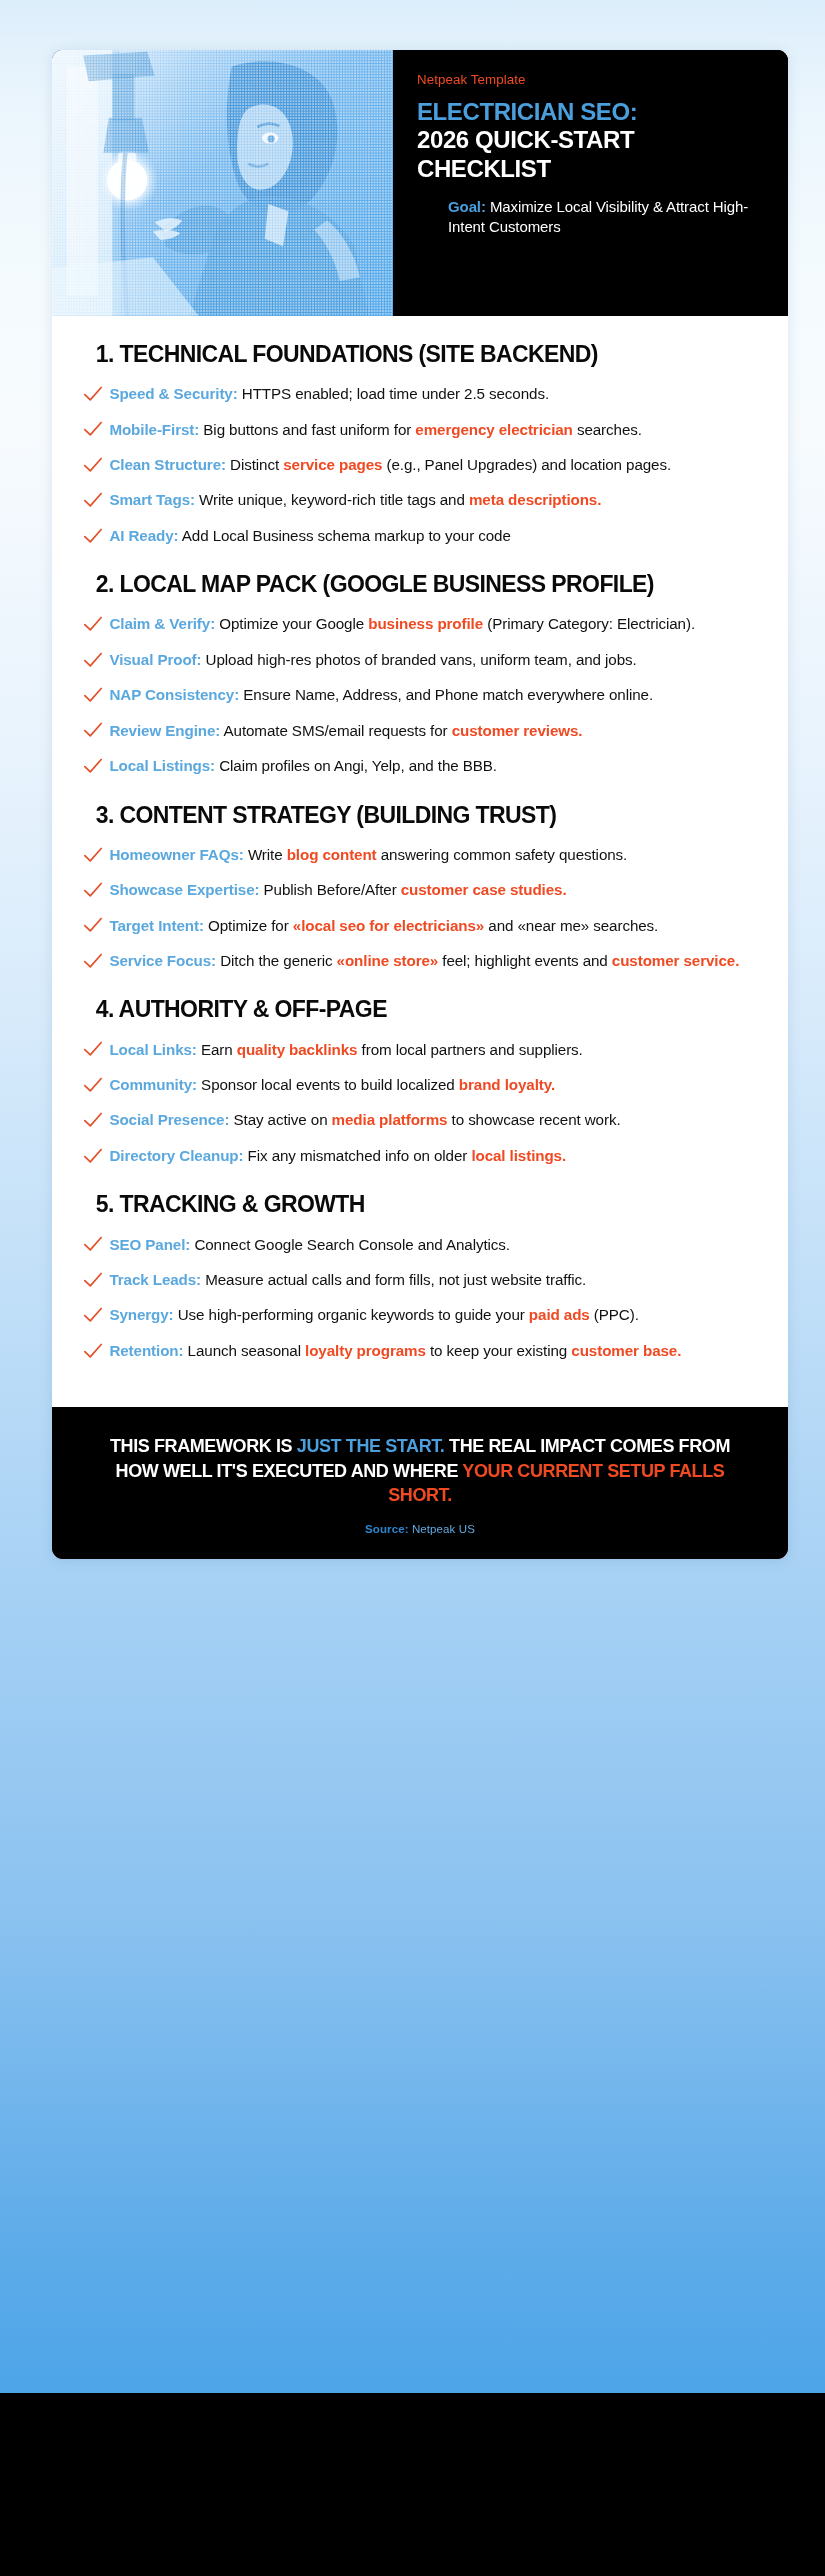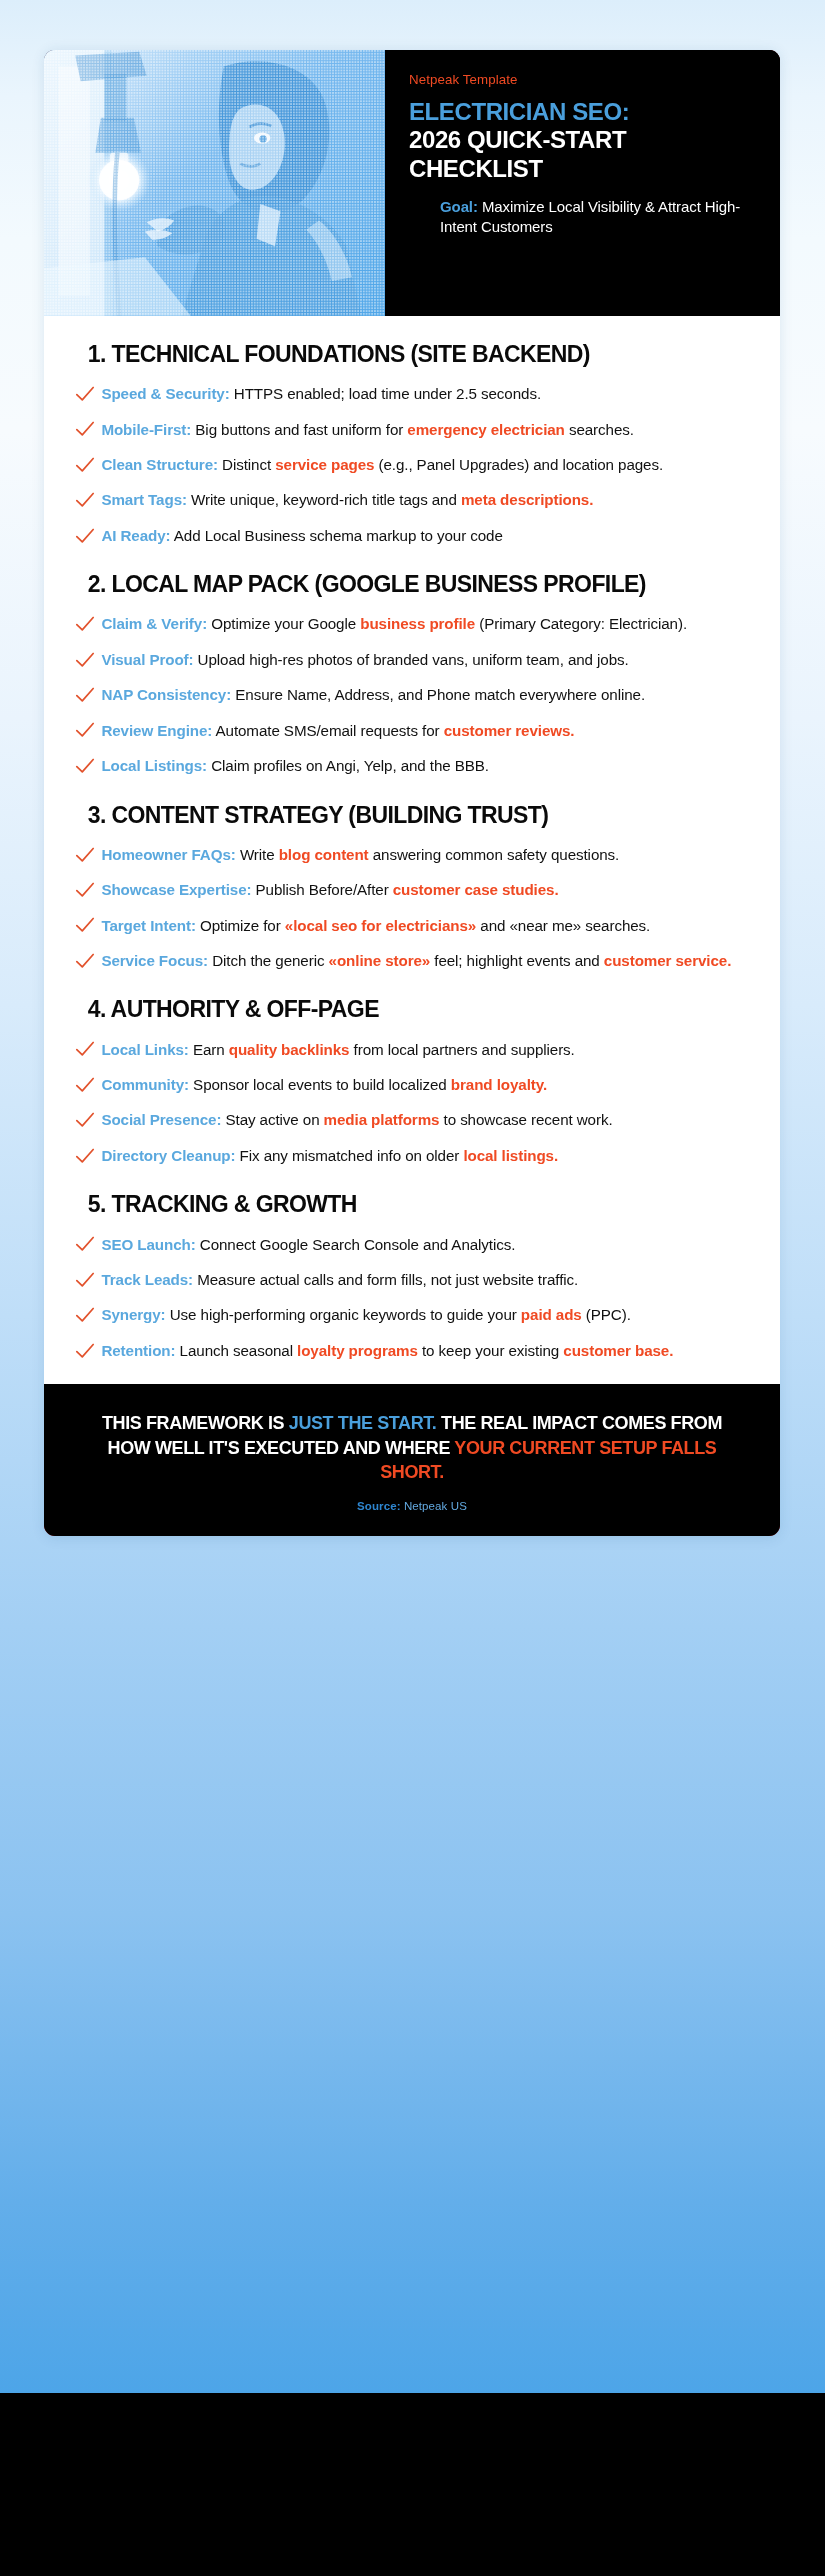--- a/index.html
+++ b/index.html
@@ -30,21 +30,21 @@
        #63aeea 92%,
        #4da5e8 100%);
   }
   .bg-bottom{
     position:absolute; left:0; top:2393px; width:826px; height:183px;
     background:#000;
   }
 
   
   .card{
-    position:absolute; left:44px; top:50px;
+    position:absolute; left:52px; top:50px;
     width:736px;
     background:#b91c1c;
     border-radius:11px;
     overflow:hidden;
     box-shadow:0 1.8px 13px rgba(20,70,120,.12);
   }
 
   
   .header{
     display:flex;
@@ -91,21 +91,21 @@
   }
   .goal{
     margin-top:13.8px;
     color:#ffffff; font-size:15px; font-weight:500; line-height:1.32;
     letter-spacing:-0.1px;
     margin-left:31px;
   }
   .goal b{ color:#4a9fdc; font-weight:700; }
 
   
-  .body{ padding:24px 31px 8px 31px; background:#fff; }
+  .body{ padding:24px 31px 31px 31px; background:#fff; }
 
   .section{ margin-bottom:24px; }
   .section:last-of-type{ margin-bottom:14.7px; }
 
   .sec-title{
     font-size:23px; font-weight:700; color:#0a0a0a;
     letter-spacing:-0.6px; line-height:1.24;
     margin:0 0 14.7px 20px;
     text-indent:-7.3px;
   }
@@ -385,21 +385,21 @@
           </div>
         </div>
         <div class="section">
           <div class="sec-title">5.  TRACKING &amp; GROWTH</div>
           <div class="item">
             <span class="check">
               <svg width="20" height="16.5" viewBox="0 0 22 18" fill="none">
                 <path d="M2 9.4 L8 15.2 L20 1.6" stroke="#e2522c" stroke-width="1.9" stroke-linecap="round" stroke-linejoin="round"></path>
               </svg>
             </span>
-            <div class="itxt"><span class="lbl">SEO Launch:</span><span>  Connect Google Search Console and Analytics.</span></div>
+            <div class="itxt"><span class="lbl">SEO Panel:</span><span>  Connect Google Search Console and Analytics.</span></div>
           </div>
           <div class="item">
             <span class="check">
               <svg width="20" height="16.5" viewBox="0 0 22 18" fill="none">
                 <path d="M2 9.4 L8 15.2 L20 1.6" stroke="#e2522c" stroke-width="1.9" stroke-linecap="round" stroke-linejoin="round"></path>
               </svg>
             </span>
             <div class="itxt"><span class="lbl">Track Leads:</span><span> Measure actual calls and form fills, not just website traffic.</span></div>
           </div>
           <div class="item">

